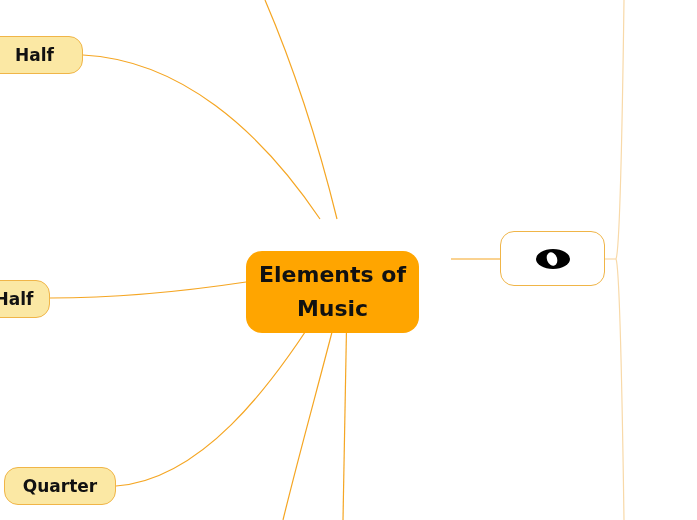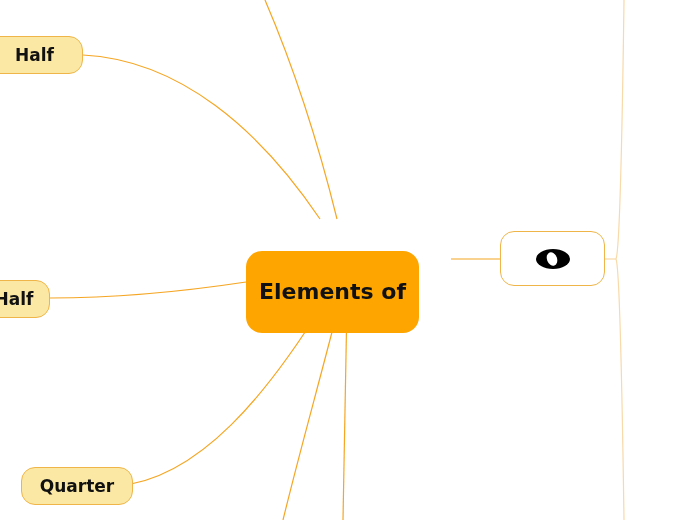--- a/index.html
+++ b/index.html
@@ -15,21 +15,21 @@
     left: 246px; top: 219px; width: 173px; height: 82px;
     background: #ffa500; border-radius: 16px;
     font-size: 22px; line-height: 34px; padding: 0 10px; margin-top: 32px;
   }
   .leaf {
     background: #fbe8a4; border: 1.5px solid #f0b548; border-radius: 14px;
     font-size: 17px; height: 38px; padding: 0 14px;
   }
   .leaf-whole { left: -14px; top: 36px; width: 97px; }
   .leaf-half { left: -22px; top: 280px; width: 72px; }
-  .leaf-quarter { left: 4px; top: 467px; width: 112px; margin-left: 17px; }
+  .leaf-quarter { left: 4px; top: 467px; width: 112px; }
   .note-node {
     left: 500px; top: 231px; width: 105px; height: 55px;
     background: #ffffff; border: 1.5px solid #f0b548; border-radius: 14px;
     font-size: 30px; line-height: 1;
   }
   .note-glyph { display: inline-block; width: 34px; height: 20px; position: relative; }
   .note-glyph .outer { position: absolute; left: 0; top: 0; width: 34px; height: 20px; background: #000; border-radius: 50%; }
   .note-glyph .inner { position: absolute; left: 11px; top: 3px; width: 10px; height: 14px; background: #fff; border-radius: 50%; transform: rotate(-20deg); }
 </style>
 </head>
@@ -53,20 +53,21 @@
     <path d="M451 259 L 500 259" stroke="#f5a623" stroke-width="1.2" fill="none"></path>
 
     <path d="M605 259 L 616 259" stroke="#f8d9a8" stroke-width="1.2" fill="none"></path>
     <path d="M616 259 C 620 250, 622 150, 624 0" stroke="#f8d9a8" stroke-width="1.2" fill="none"></path>
     <path d="M616 259 C 620 268, 622 380, 624 520" stroke="#f8d9a8" stroke-width="1.2" fill="none"></path>
   </svg>
 
   <div class="node central">
     <div>
       <div>Elements of</div>
+      <div>Music</div>
     </div>
   </div>
 
   <div class="node leaf leaf-whole">
     <span>Half</span>
   </div>
 
   <div class="node leaf leaf-half">
     <span>Half</span>
   </div>

